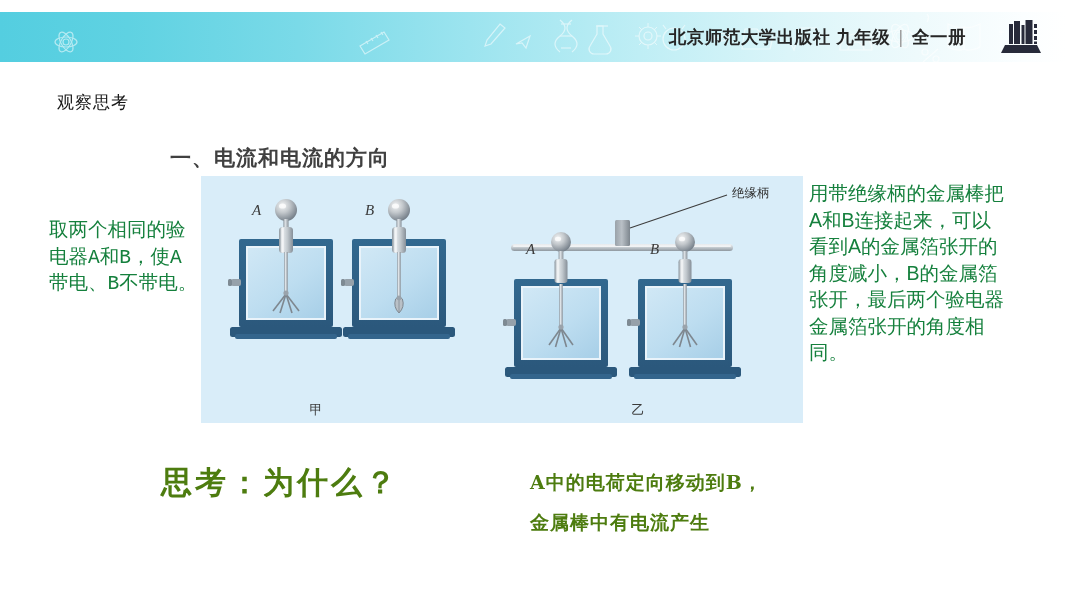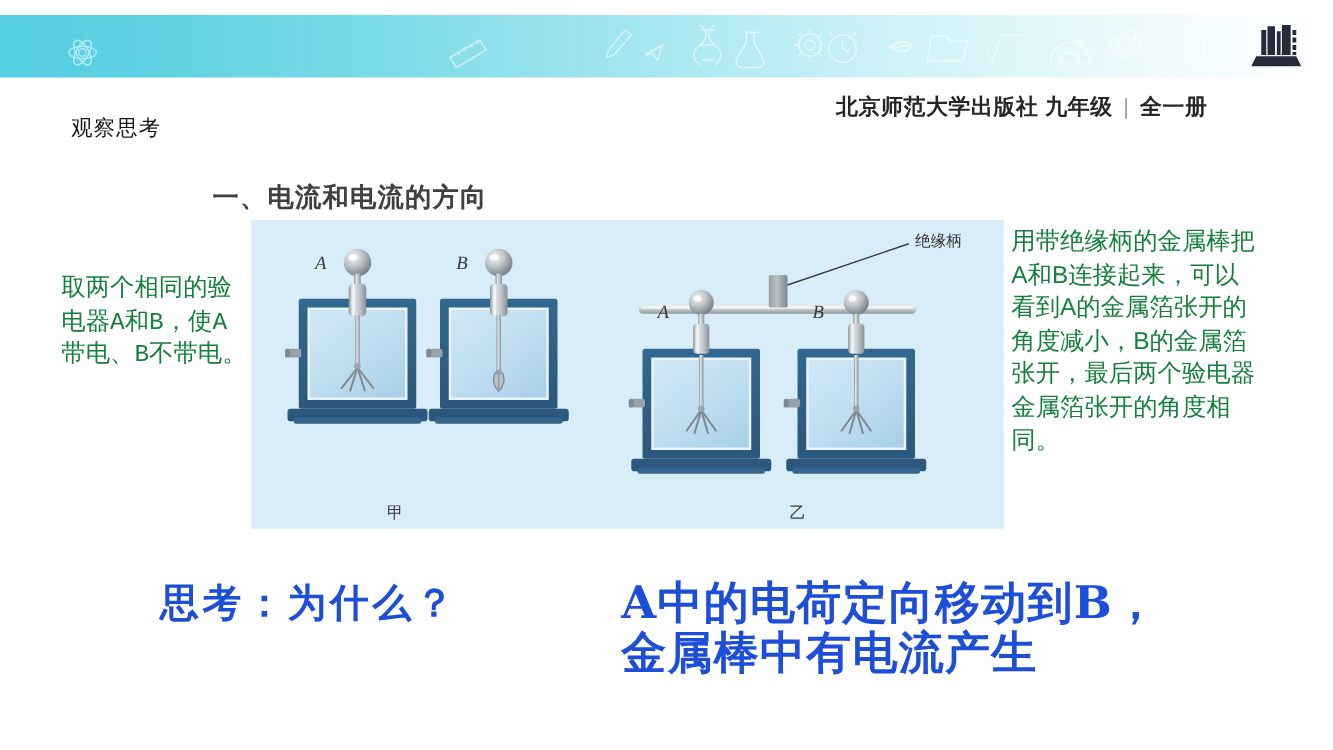--- a/index.html
+++ b/index.html
@@ -46,21 +46,20 @@
     position: absolute;
     right: 100px;
     top: 12px;
     height: 50px;
     line-height: 50px;
     font-size: 17.5px;
     font-weight: bold;
     color: #262626;
     letter-spacing: 0.5px;
     white-space: nowrap;
-    margin-top: 48px;
   }
   .header-title .sep {
     color: #9a9a9a;
     font-weight: normal;
     padding: 0 3px;
   }
   .header-title .light {
     font-weight: bold;
   }
   .header-logo {
@@ -108,35 +107,36 @@
   }
   .blue-text-right {
     left: 809px;
     top: 180px;
     width: 200px;
   }
 
   
   .red-text {
     position: absolute;
-    color: #1d4ed8;
+    color: #4d7c0f;
     font-family: "DejaVu Serif", "Liberation Serif", serif;
     font-weight: bold;
     white-space: pre-line;
+    margin-left: 33px;
   }
   .red-question {
     left: 128px;
     top: 462px;
     font-size: 31px;
     letter-spacing: 3px;
   }
   .red-answer {
     left: 497px;
     top: 462px;
-    font-size: 36px;
+    font-size: 19px;
     line-height: 40px;
     letter-spacing: 1px;
   }
 
   
   .figure-panel {
     position: absolute;
     left: 201px;
     top: 176px;
     width: 602px;

